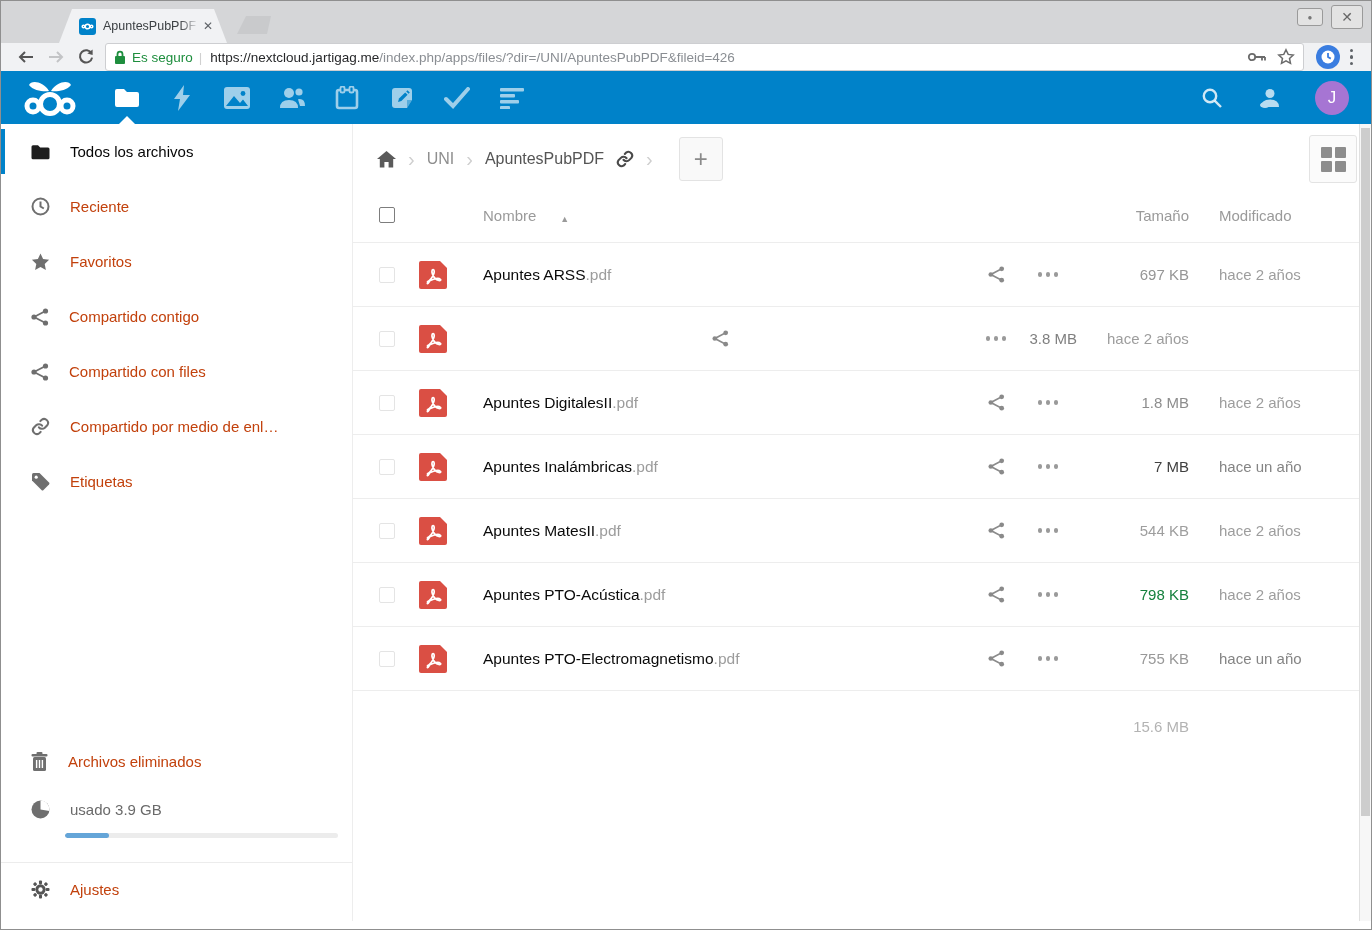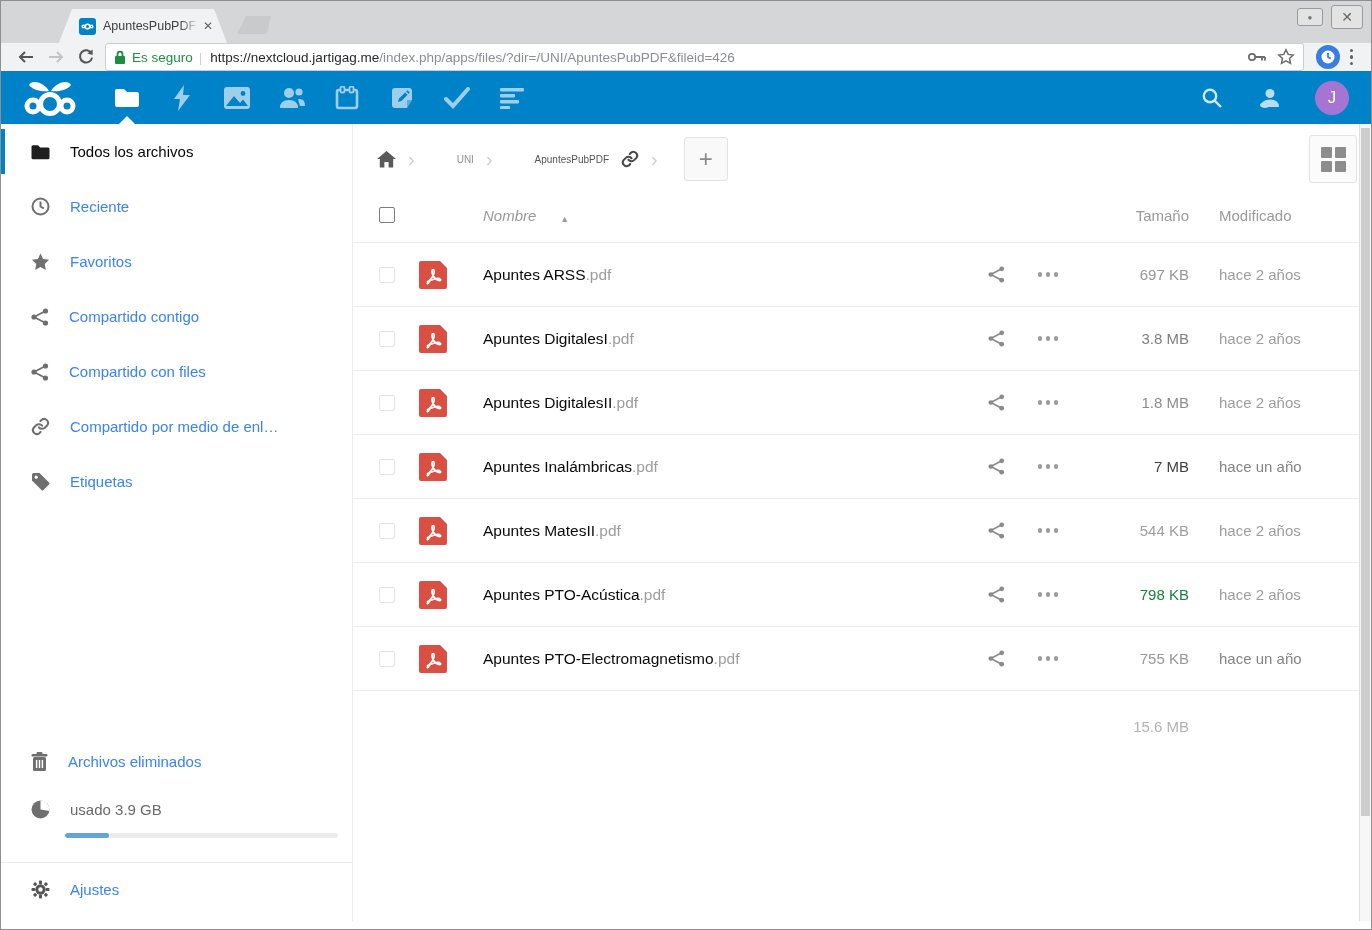--- a/index.html
+++ b/index.html
@@ -44,51 +44,51 @@
   .nc-app.active svg { opacity:1; }
   .nc-app.active::after { content:""; position:absolute; bottom:0; left:50%; margin-left:-8px;
         border-left:8px solid transparent; border-right:8px solid transparent; border-bottom:8px solid #fff; }
   .nc-right { margin-left:auto; display:flex; align-items:center; gap:34px; margin-right:22px; }
   .avatar { width:34px; height:34px; border-radius:50%; background:#a675d3; color:#fff; font-size:17px;
             display:flex; align-items:center; justify-content:center; }
 
   
   .main { display:flex; height:797px; position:relative; }
   .sidebar { width:352px; background:#fff; border-right:1px solid #ededed; position:relative; flex:0 0 auto; }
-  .side-item { height:55px; display:flex; align-items:center; padding-left:30px; gap:20px; position:relative; font-size:15px; color:#3b82f6; }
+  .side-item { height:55px; display:flex; align-items:center; padding-left:30px; gap:20px; position:relative; font-size:15px; color:#c2410c; }
   .side-item .lbl { white-space:nowrap; overflow:hidden; }
   .side-item.active { color:#050505; }
   .side-item.active::before { content:""; position:absolute; left:0; top:5px; bottom:5px; width:4px; background:#0082c9; }
   .side-bottom { position:absolute; left:0; right:0; bottom:6px; }
   .quota-wrap { padding:4px 14px 14px 64px; }
   .quota-item { height:40px; display:flex; align-items:center; padding-left:30px; gap:20px; font-size:15px; color:#6a6a6a; }
   .quota-bar { height:5px; background:#ececec; border-radius:3px; overflow:hidden; }
   .quota-fill { height:100%; background:#64a5d8; border-radius:3px; }
   .side-divider { border-top:1px solid #ececec; margin-top:10px; }
   .side-item.settings { height:52px; }
 
   .content { flex:1; background:#fff; position:relative; padding-top:6px; }
 
   
   .controls { height:58px; display:flex; align-items:center; padding:0 14px 0 24px; }
   .crumb-sep { color:#cfcfcf; font-size:20px; margin:0 12px; font-weight:300; }
-  .crumb { font-size:10px; color:#8f8f8f;margin-left:30px; }
+  .crumb { font-size:16px; color:#8f8f8f; }
   .crumb.current { color:#555; }
   .crumb-link { margin-left:12px; display:flex; align-items:center; }
   .add-btn { width:44px; height:44px; border:1px solid #e3e3e3; background:#f9f9f9; border-radius:3px; margin-left:14px;
              display:flex; align-items:center; justify-content:center; color:#8a8a8a; font-size:24px; font-weight:300; }
   .view-btn { margin-left:auto; width:48px; height:48px; border:1px solid #e3e3e3; background:#fbfbfb; border-radius:3px;
               display:grid; grid-template-columns:11px 11px; grid-template-rows:11px 11px; gap:3px; align-content:center; justify-content:center; }
   .view-btn i { background:#8d8d8d; border-radius:1px; }
 
   
   .thead, .frow, .tsummary { display:grid; grid-template-columns:44px 56px 1fr 46px 58px 112px 170px; align-items:center; padding:0 12px 0 14px; }
   .thead { height:54px; font-size:15px; color:#9a9a9a; }
   .hd-check { width:16px; height:16px; border:1px solid #7d7d7d; border-radius:2px; margin-left:12px; }
-  .hd-name { display:flex; align-items:flex-end; gap:24px; padding-left:16px;font-style:italic; }
+  .hd-name { display:flex; align-items:flex-end; gap:24px; padding-left:16px; }
   .sort-caret { font-size:9px; color:#9a9a9a; }
   .hd-size { text-align:right; }
   .hd-mod { padding-left:30px; }
 
   .frow { height:64px; border-top:1px solid #ededed; }
   .row-check { width:16px; height:16px; border:1px solid #e4e4e4; border-radius:2px; margin-left:12px; }
   .file-icon { width:32px; height:32px; position:relative; margin-left:6px; }
   .fname { padding-left:16px; font-size:15.5px; color:#0a0a0a; white-space:nowrap; overflow:hidden; }
   .fname .ext { color:#9c9c9c; }
   .share-cell, .more-cell { display:flex; justify-content:center; }
@@ -468,21 +468,20 @@
 
   <div class="frow">
     <span class="row-check"></span>
     <span class="file-icon">
       <svg width="32" height="32" viewBox="0 0 32 32">
                 <path d="M2 4 q0-2 2-2 h19 l7 7 v19 q0 2-2 2 H4 q-2 0-2-2 Z" fill="#da4f44"></path>
                 <path d="M23 2 l7 7 h-7 Z" fill="#b8453c" opacity="0"></path>
                 <path d="M10 23 c3-1.5 5.5-4.5 6.8-8.2 c.5-1.6.8-4-.6-4.1 c-1.5-.1-1.5 2.2-.8 4.2 c1 2.9 3 5.7 6.5 6.6 c1.6.4 2.4-.6 1.3-1.4 c-1.3-1-4.2-.6-6.6.2 c-2.2.7-4.6 2-5.8 3.2 c-1 1-.2 2 1.2-.5 Z" fill="none" stroke="#fff" stroke-width="1.7" stroke-linecap="round"></path>
               </svg>
     </span>
-    <span class="fname"><span>Apuntes DigitalesI</span><span class="ext">.pdf</span></span>
     <span class="share-cell">
       <svg width="17" height="17" viewBox="0 0 18 18">
                 <g fill="#8a8a8a">
                   <circle cx="14.5" cy="3" r="2.5"></circle>
                   <circle cx="3" cy="9" r="2.5"></circle>
                   <circle cx="14.5" cy="15" r="2.5"></circle>
                 </g>
                 <g stroke="#8a8a8a" stroke-width="1.7">
                   <path d="M3 9 L14.5 3"></path>
                   <path d="M3 9 L14.5 15"></path>

